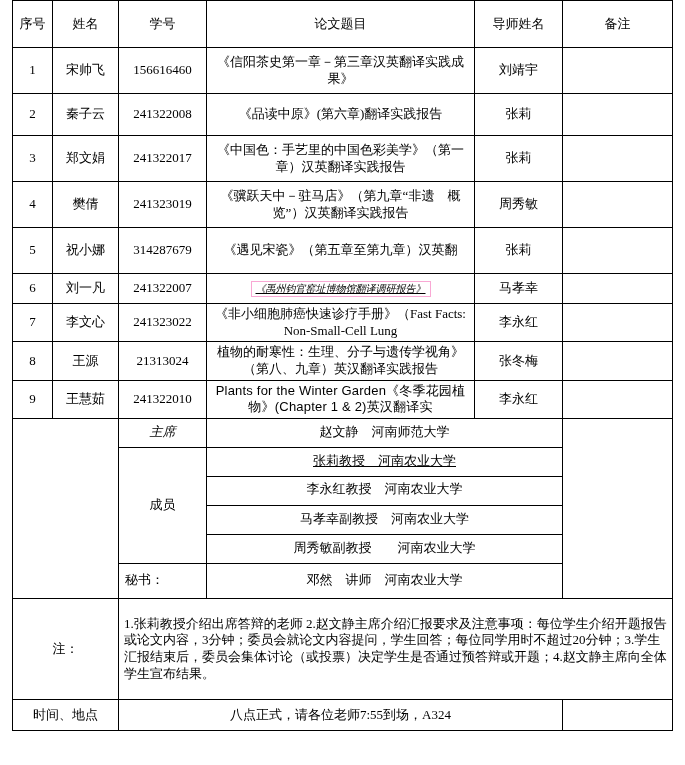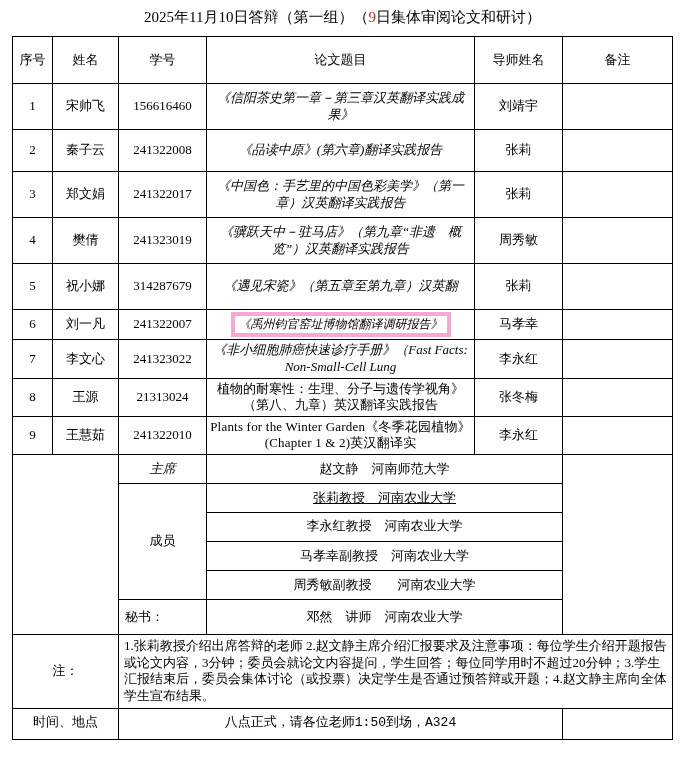--- a/index.html
+++ b/index.html
@@ -54,68 +54,64 @@
   .c-id   { width: 88px; }
   .c-topic{ width: 268px; }
   .c-adv  { width: 88px; }
   .c-note { width: 110px; }
 
   .topic {
     font-size: 12.5px;
     line-height: 1.3;
   }
   .topic-italic {
-    font-style: italic;
   }
   .row-tall { height: 46px; }
   .row-mid  { height: 42px; }
   .row-short{ height: 30px; }
 
   .boxed {
     display: inline-block;
-    border: 4px solid #f9a8d4;
+    border: 1px solid #f9a8d4;
     padding: 1px 4px;
-    font-size: 12px;
+    font-size: 10px;
     font-style: italic;
+    text-decoration: underline;
   }
   .clip-cell {
     position: relative;
     overflow: hidden;
   }
   .mono {
-    font-family: Liberation Serif, serif;
+    font-family: Liberation Sans, sans-serif;
     font-size: 12.5px;
     letter-spacing: 0.2px;
   }
   .notes {
     text-align: left !important;
     font-size: 12.5px;
     line-height: 1.42;
-    padding: 3px 5px !important;
+    padding: 17px 5px !important;
   }
   .left-pad {
     text-align: left !important;
     padding-left: 6px !important;
   }
   .lbl-note {
     font-size: 13px;
   }
   .time-row td {
     height: 26px;
-    font-family: Liberation Mono, monospace;
   }
 </style>
 </head>
 <body>
 
 <div class="page">
 
-  <div class="title">
-    <span>2025年11月10日答辩（第一组）（</span><span class="red">9</span><span>日集体审阅论文和研讨）</span>
-  </div>
 
   <table class="main">
     <colgroup>
       <col class="c-seq">
         <col class="c-name">
         <col class="c-id">
       <col class="c-topic">
         <col class="c-adv">
         <col class="c-note">
     </colgroup>
@@ -236,18 +232,18 @@
         <td colspan="2">邓然　讲师　河南农业大学</td>
       </tr>
 
       <tr>
         <td colspan="2" class="lbl-note" style="height:68px;">注：</td>
         <td colspan="4" class="notes">1.张莉教授介绍出席答辩的老师 2.赵文静主席介绍汇报要求及注意事项：每位学生介绍开题报告或论文内容，3分钟；委员会就论文内容提问，学生回答；每位同学用时不超过20分钟；3.学生汇报结束后，委员会集体讨论（或投票）决定学生是否通过预答辩或开题；4.赵文静主席向全体学生宣布结果。</td>
       </tr>
 
       <tr class="time-row">
         <td colspan="2">时间、地点</td>
-        <td colspan="3">八点正式，请各位老师1:50到场，A324</td>
+        <td colspan="3">八点正式，请各位老师7:55到场，A324</td>
         <td></td>
       </tr>
     </tbody>
   </table>
 </div>
 
 </body></html>

